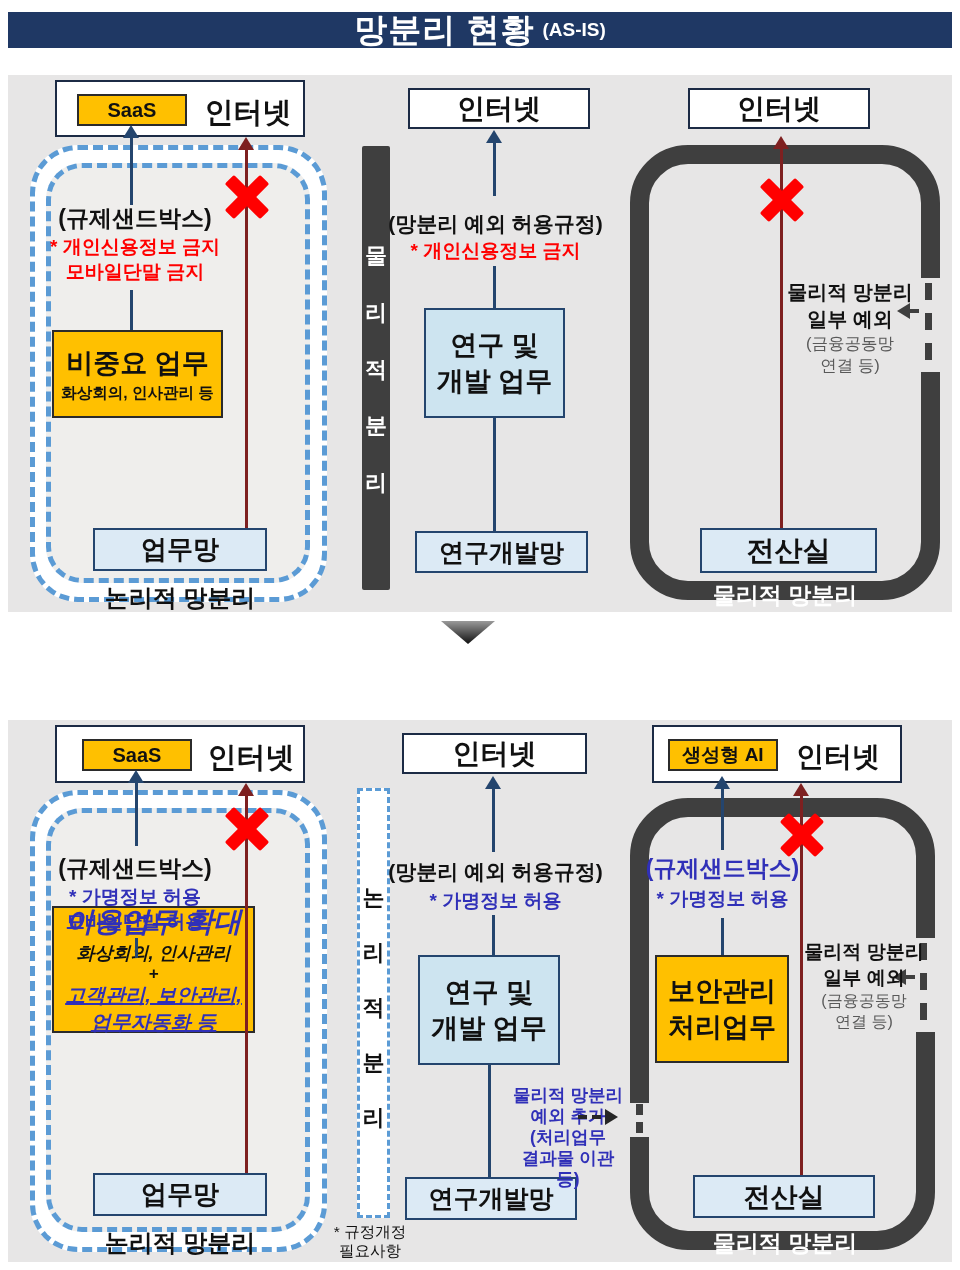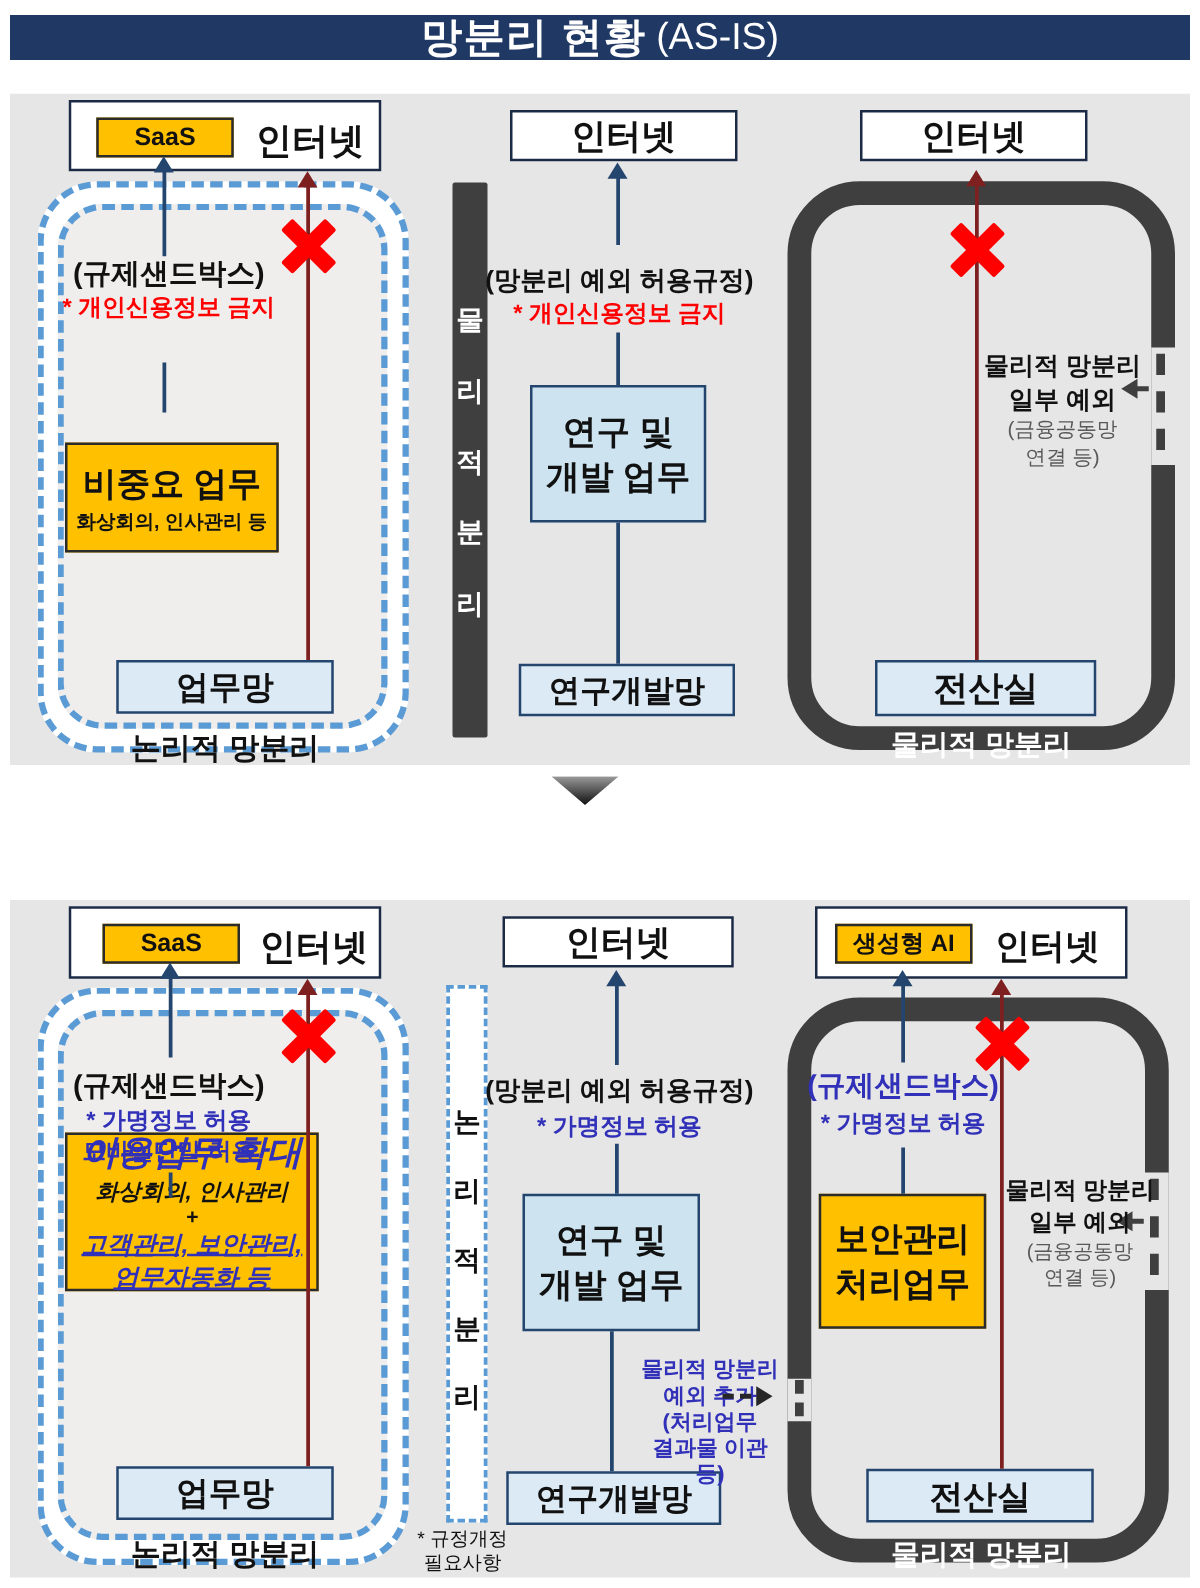--- a/index.html
+++ b/index.html
@@ -1,21 +1,21 @@
 <!DOCTYPE html>
 <html><head>
 <meta charset="utf-8">
 <style>
   html,body{margin:0;padding:0;background:#fff;}
   .page{position:relative;width:960px;height:1270px;background:#ffffff;
         font-family:"Liberation Sans","DejaVu Sans",sans-serif;overflow:hidden;}
   .abs{position:absolute;box-sizing:border-box;}
   .banner{background:#1F3864;color:#fff;display:flex;align-items:center;justify-content:center;z-index:3;}
   .banner .big{font-size:33px;font-weight:bold;letter-spacing:1px;}
-  .banner .small{font-size:30px;font-weight:normal;margin-left:8px;}
+  .banner .small{font-size:19px;font-weight:bold;margin-left:8px;}
   .panel{background:#E7E6E6;z-index:0;}
   .netbox{background:#fff;border:2.5px solid #1c2b45;display:flex;align-items:center;justify-content:center;z-index:4;}
   .netlabel{font-size:29px;font-weight:bold;color:#111;}
   .tag{background:#FFC000;border:2px solid #2b2b2b;display:flex;align-items:center;justify-content:center;
        font-weight:bold;font-size:20px;color:#111;z-index:5;}
   .dashed-outer{border:5px dashed #5B9BD5;border-radius:48px;background:#fff;z-index:1;}
   .dashed-inner{border:5px dashed #5B9BD5;border-radius:36px;background:#EFEEEC;z-index:1;}
   .ring{border:19px solid #3F3F3F;border-radius:58px;z-index:1;}
   .patch{background:#E7E6E6;z-index:2;}
   .dashbit{background:#3F3F3F;z-index:3;}
@@ -76,23 +76,24 @@
   <div class="abs vline navy-l" style="left:130px;top:137px;height:68px;"></div>
   <div class="abs vline navy-l" style="left:130px;top:290px;height:40px;"></div>
 
   <div class="abs ah-up ah-dred" style="left:238px;top:137px;"></div>
   <div class="abs vline dred-l" style="left:245px;top:149px;height:379px;"></div>
   <div class="abs xmark" style="left:224px;top:174px;"></div>
 
   <div class="abs ctext blk-b" style="left:35px;top:203px;width:200px;font-size:23px;">(규제샌드박스)</div>
   <div class="abs ctext red-b" style="left:30px;top:234px;width:210px;font-size:19px;line-height:25px;">
     <div>* 개인신용정보 금지</div>
-  </div>
-
-  <div class="abs orangebox" style="left:52px;top:330px;width:171px;height:88px;margin-top:24px;">
+    <div>모바일단말 금지</div>
+  </div>
+
+  <div class="abs orangebox" style="left:52px;top:330px;width:171px;height:88px;">
     <div class="blk-b" style="font-size:27px;">비중요 업무</div>
     <div class="blk-b" style="font-size:15.5px;margin-top:2px;">화상회의, 인사관리 등</div>
   </div>
 
   <div class="abs bluebox" style="left:93px;top:528px;width:174px;height:43px;">업무망</div>
   <div class="abs ctext blk-b" style="left:60px;top:582px;width:240px;font-size:24px;">논리적 망분리</div>
 
   <div class="abs vbar" style="left:362px;top:146px;width:28px;height:444px;padding:95px 0 92px 0;">
     <span>물</span>
     <span>리</span>

